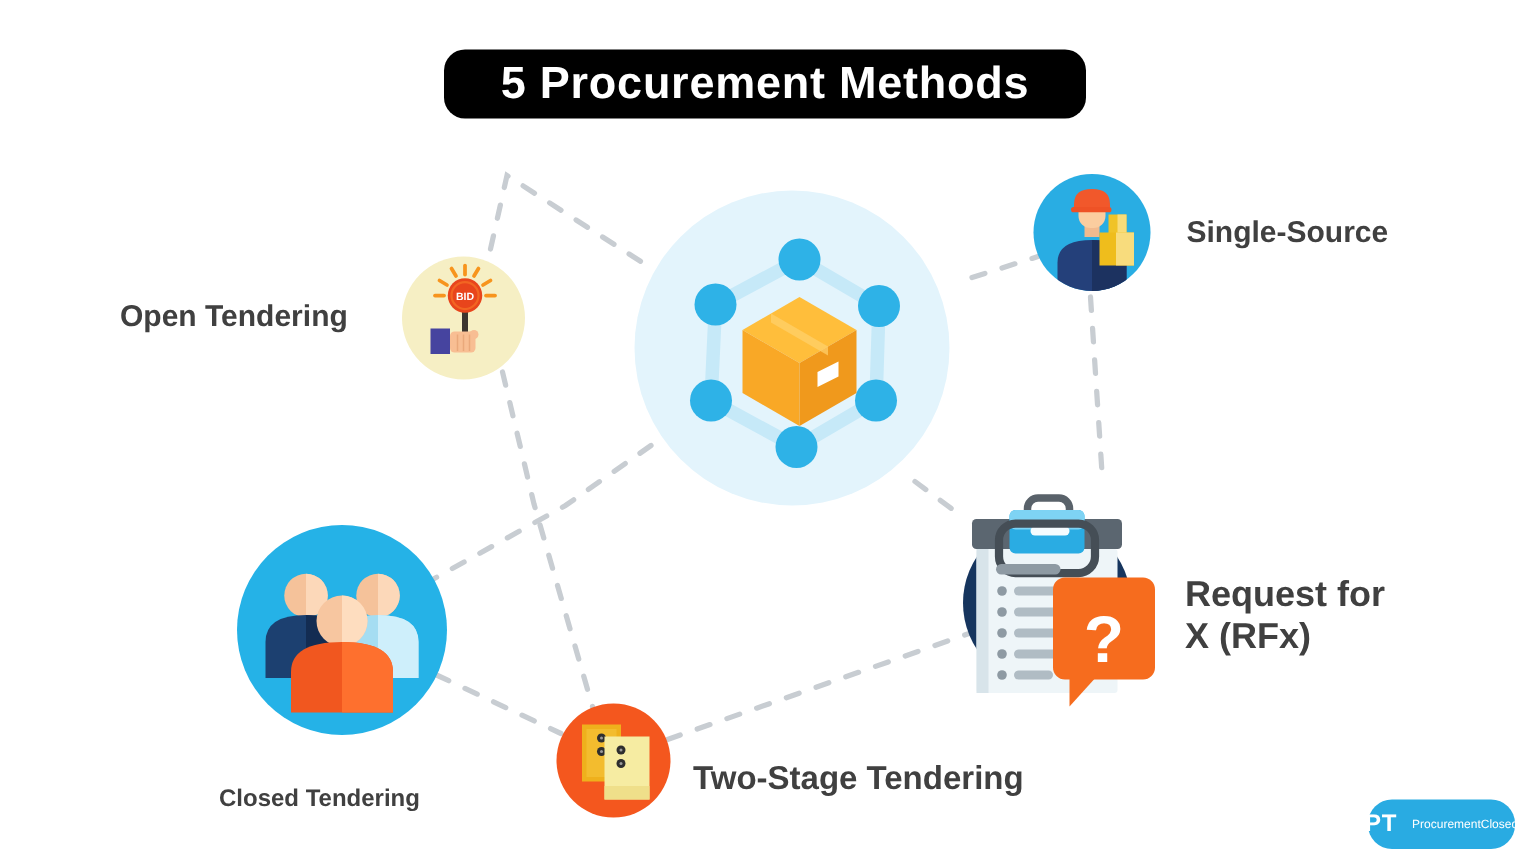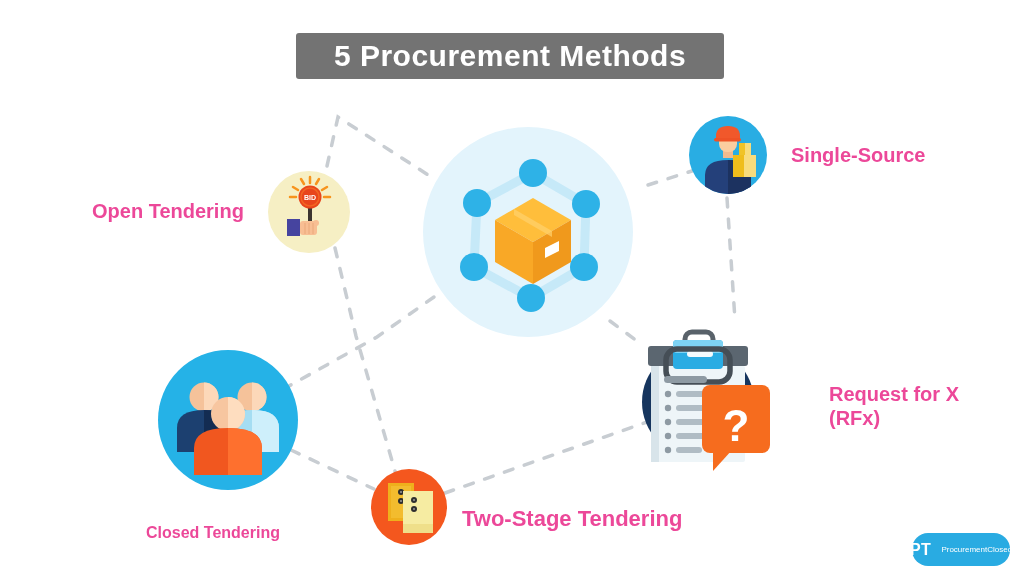--- a/index.html
+++ b/index.html
@@ -3,33 +3,33 @@
 <meta charset="utf-8">
 <style>
   html,body{margin:0;padding:0;}
   #canvas{
     position:relative;width:1024px;height:576px;background:#ffffff;
     overflow:hidden;font-family:"Liberation Sans",sans-serif;
   }
   #scene{position:absolute;left:0;top:0;}
   .title{
     position:absolute;left:296px;top:33px;width:428px;height:46px;
-    background:#737373;color:#ffffff;font-size:30px;font-weight:bold;
+    background:#000000;color:#ffffff;font-size:30px;font-weight:bold;
     display:flex;align-items:center;justify-content:center;
-    border-radius:3px;letter-spacing:.5px;
+    border-radius:14px;letter-spacing:.5px;
   }
   .label{
-    position:absolute;color:#ec4899;font-size:20px;font-weight:bold;
+    position:absolute;color:#404040;font-size:20px;font-weight:bold;
     line-height:1.1;white-space:nowrap;
   }
-  .lbl-open{left:92px;top:200px;}
+  .lbl-open{left:80px;top:200px;}
   .lbl-single{left:791px;top:144px;}
   .lbl-closed{left:146px;top:524px;font-size:16px;}
   .lbl-two{left:462px;top:507px;font-size:22px;}
-  .lbl-rfx{left:790px;top:383px;width:150px;white-space:normal;font-size:20px;line-height:1.18;margin-left:39px;}
+  .lbl-rfx{left:790px;top:383px;width:150px;white-space:normal;font-size:24px;line-height:1.18;}
   .logo{
     position:absolute;left:912px;top:533px;width:98px;height:33px;
     background:#29ABE2;border-radius:16px;display:flex;align-items:center;
     justify-content:center;gap:5px;color:#fff;
   }
   .logo-abbr{font-size:16px;font-weight:bold;letter-spacing:.5px;}
   .logo-divider{width:1px;height:19px;background:rgba(255,255,255,.85);}
   .logo-text{display:flex;flex-direction:row;font-size:8px;line-height:1.2;}
 </style>
 </head>

